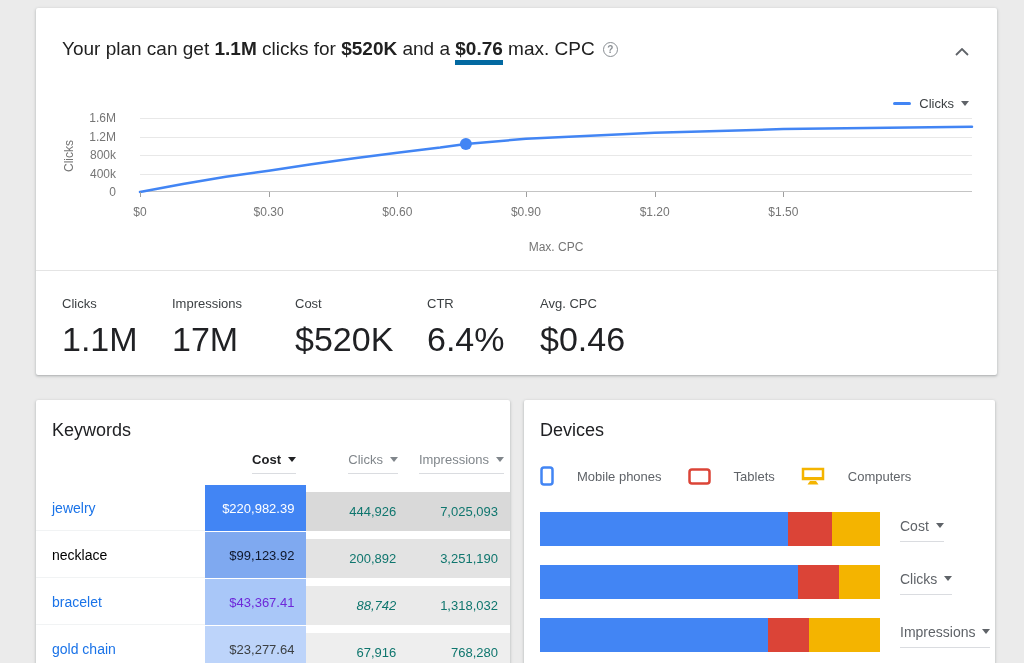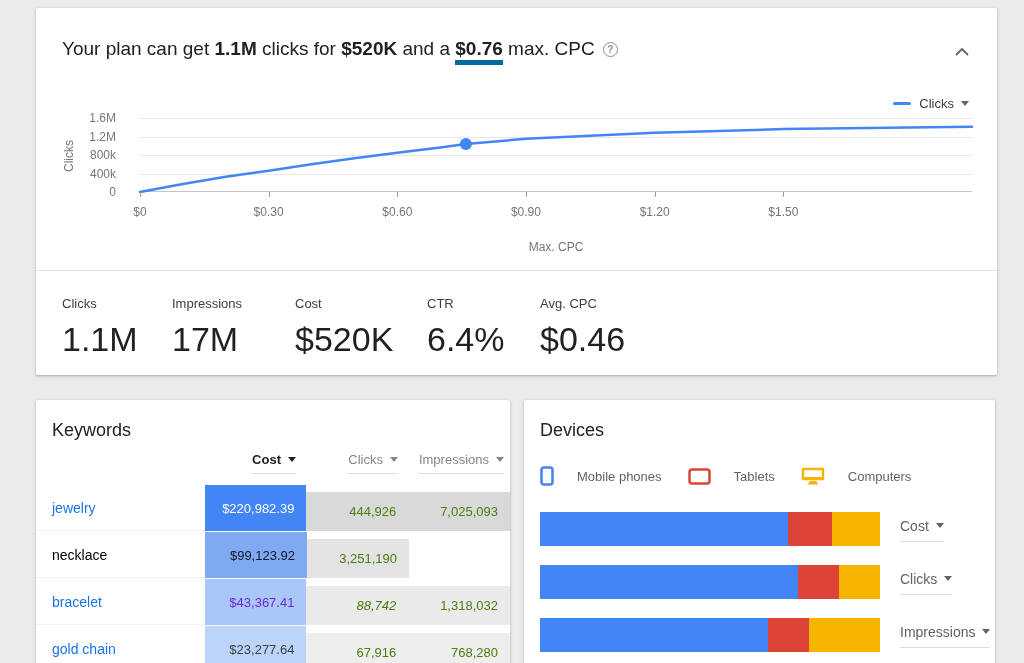--- a/index.html
+++ b/index.html
@@ -80,21 +80,21 @@
   }
   .sort-btn.active { color:#202124; font-weight:bold; }
   .kw-rows { position:absolute; left:0; top:85px; width:474px; }
   .kw-row { display:flex; height:46px; margin-bottom:1px; }
   .kw-name {
     width:169px; padding-left:16px; display:flex; align-items:center;
     font-size:14px; border-bottom:1px solid #f1f3f4; cursor:pointer;
   }
   .cell { display:flex; align-items:center; justify-content:flex-end; font-size:13px; }
   .kw-cost { width:102px; padding-right:12px; }
-  .kw-stat { width:102px; padding-right:12px; color:#4d7c0f;margin-top:7px; }
+  .kw-stat { width:102px; padding-right:12px; color:#0f766e;margin-top:7px; }
 
   
   .dev-legend { position:absolute; left:16px; top:66px; display:flex; align-items:center; }
   .dev-legend-item { display:flex; align-items:center; margin-right:26px;gap:11px; }
   .dev-legend-item svg { margin-right:12px; }
   .dev-legend-item .dl-label { font-size:13px; color:#5f6368; }
   .dev-rows { position:absolute; left:16px; top:112px; }
   .dev-row { display:flex; align-items:center; height:34px; margin-bottom:19px; }
   .dev-bar { width:340px; height:34px; display:flex; }
   .seg { height:100%; }
@@ -216,20 +216,21 @@
   <div class="kw-rows">
     <div class="kw-row">
       <div class="kw-name" style="color: rgb(26, 115, 232);">jewelry</div>
       <div class="cell kw-cost" style="background: rgb(66, 133, 244); color: rgb(255, 255, 255);">$220,982.39</div>
       <div class="cell kw-stat" style="background: rgb(217, 217, 217);">444,926</div>
       <div class="cell kw-stat" style="background: rgb(217, 217, 217);">7,025,093</div>
     </div>
     <div class="kw-row">
       <div class="kw-name" style="color: #000000;">necklace</div>
       <div class="cell kw-cost" style="background: rgb(127, 169, 240); color: #0f172a;">$99,123.92</div>
+      <div class="cell kw-stat" style="background: rgb(227, 227, 227);">200,892</div>
       <div class="cell kw-stat" style="background: rgb(227, 227, 227);">3,251,190</div>
     </div>
     <div class="kw-row">
       <div class="kw-name" style="color: rgb(26, 115, 232);">bracelet</div>
       <div class="cell kw-cost" style="background: rgb(169, 199, 248); color: #6d28d9;">$43,367.41</div>
       <div class="cell kw-stat" style="background: rgb(234, 234, 234); font-style: italic;">88,742</div>
       <div class="cell kw-stat" style="background: rgb(234, 234, 234);">1,318,032</div>
     </div>
     <div class="kw-row">
       <div class="kw-name" style="color: rgb(26, 115, 232);">gold chain</div>

